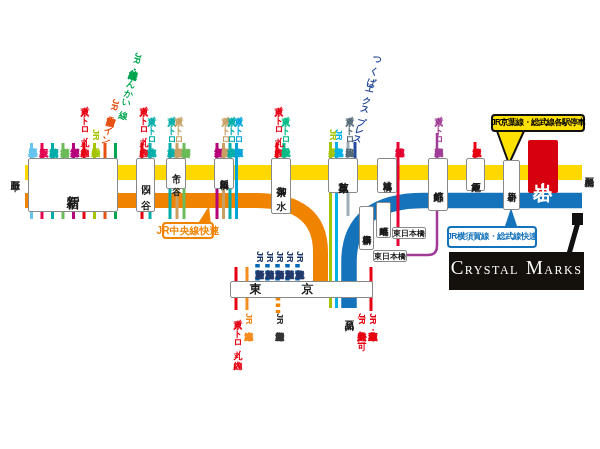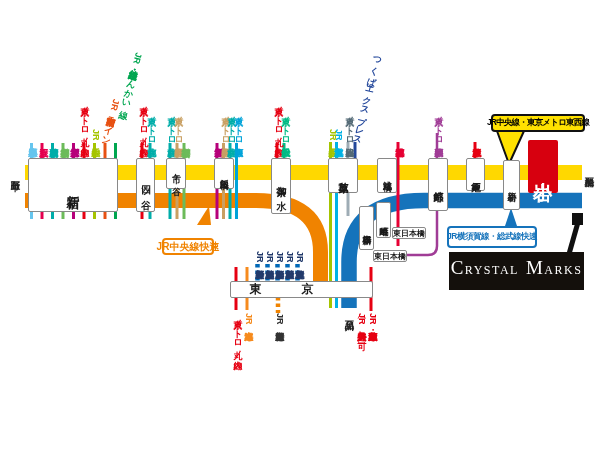--- a/index.html
+++ b/index.html
@@ -184,23 +184,23 @@
       <span>東日本橋</span>
     </div>
   <div class="box" style="left:373px;top:250px;width:34px;height:12px;font-size:8px;">
       <span>東日本橋</span>
     </div>
 
   <div class="koiwa">
       <span class="vtext" style="font-size:19px;">小岩</span>
     </div>
 
-  <div class="bubble" style="left:162px;top:222px;width:52px;height:17px;border:2px solid #f08300;color:#f08300;font-size:10px;margin-top:16px;">JR中央線快速</div>
+  <div class="bubble" style="left:162px;top:222px;width:52px;height:17px;border:2px solid #f08300;color:#f08300;font-size:10px;">JR中央線快速</div>
   <div class="bubble" style="left:447px;top:226px;width:90px;height:22px;border:2px solid #1573bb;color:#1573bb;font-size:8.5px;letter-spacing:-0.5px;">JR横須賀線・総武線快速</div>
-  <div class="bubble" style="left:491px;top:114px;width:94px;height:18px;border:2px solid #111;background:#ffe100;color:#000;font-size:8.5px;letter-spacing:-0.8px;">JR中央線・東京メトロ東西線</div>
+  <div class="bubble" style="left:491px;top:114px;width:94px;height:18px;border:2px solid #111;background:#ffe100;color:#000;font-size:8.5px;letter-spacing:-0.8px;">JR京葉線・総武線各駅停車</div>
 
   <div class="logo">
     <span class="big">C</span>
       <span class="sm">RYSTAL</span>
       <span class="gap"></span>
       <span class="big">M</span>
       <span class="sm">ARKS</span>
   </div>
 
 </div>

